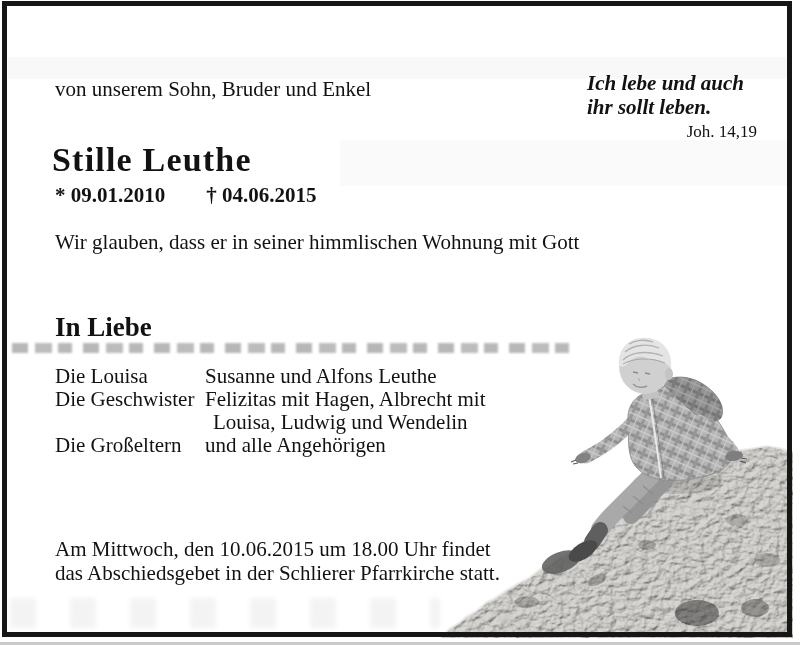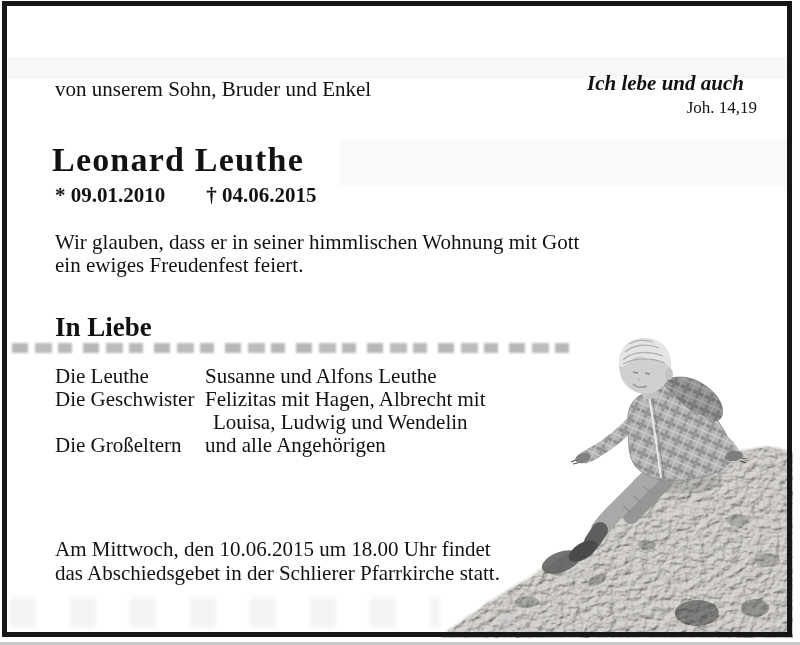--- a/index.html
+++ b/index.html
@@ -65,45 +65,45 @@
 <body>
 
 <div>
 
   <div class="band band-quote"></div>
   <div class="band band-photo"></div>
   <div class="band band-bottom"></div>
 
   <div class="quote">
     <div>Ich lebe und auch</div>
+    <div>ihr sollt leben.</div>
     <div class="src">Joh. 14,19</div>
   </div>
 
   <div class="intro">
     <span>von unserem Sohn, Bruder und Enkel</span>
   </div>
 
-  <h1 class="name">Leonard Leuthe</h1>
+  <h1 class="name">Stille Leuthe</h1>
 
   <div class="dates">
     <span class="birth">* 09.01.2010</span><span class="death">† 04.06.2015</span>
   </div>
 
   <div class="belief">
     <span>Wir glauben, dass er in seiner himmlischen Wohnung mit Gott</span>
-    <span>ein ewiges Freudenfest feiert.</span>
   </div>
 
   <div class="closing">In Liebe</div>
 
   <div class="ghost-band"></div>
 
   <div class="family">
     <div class="frow">
-      <div class="flabel">Die Leuthe</div>
+      <div class="flabel">Die Louisa</div>
       <div class="flines">
         <div>Susanne und Alfons Leuthe</div>
       </div>
     </div>
     <div class="frow">
       <div class="flabel">Die Geschwister</div>
       <div class="flines">
         <div>Felizitas mit Hagen, Albrecht mit</div>
         <div class="indent">Louisa, Ludwig und Wendelin</div>
       </div>

